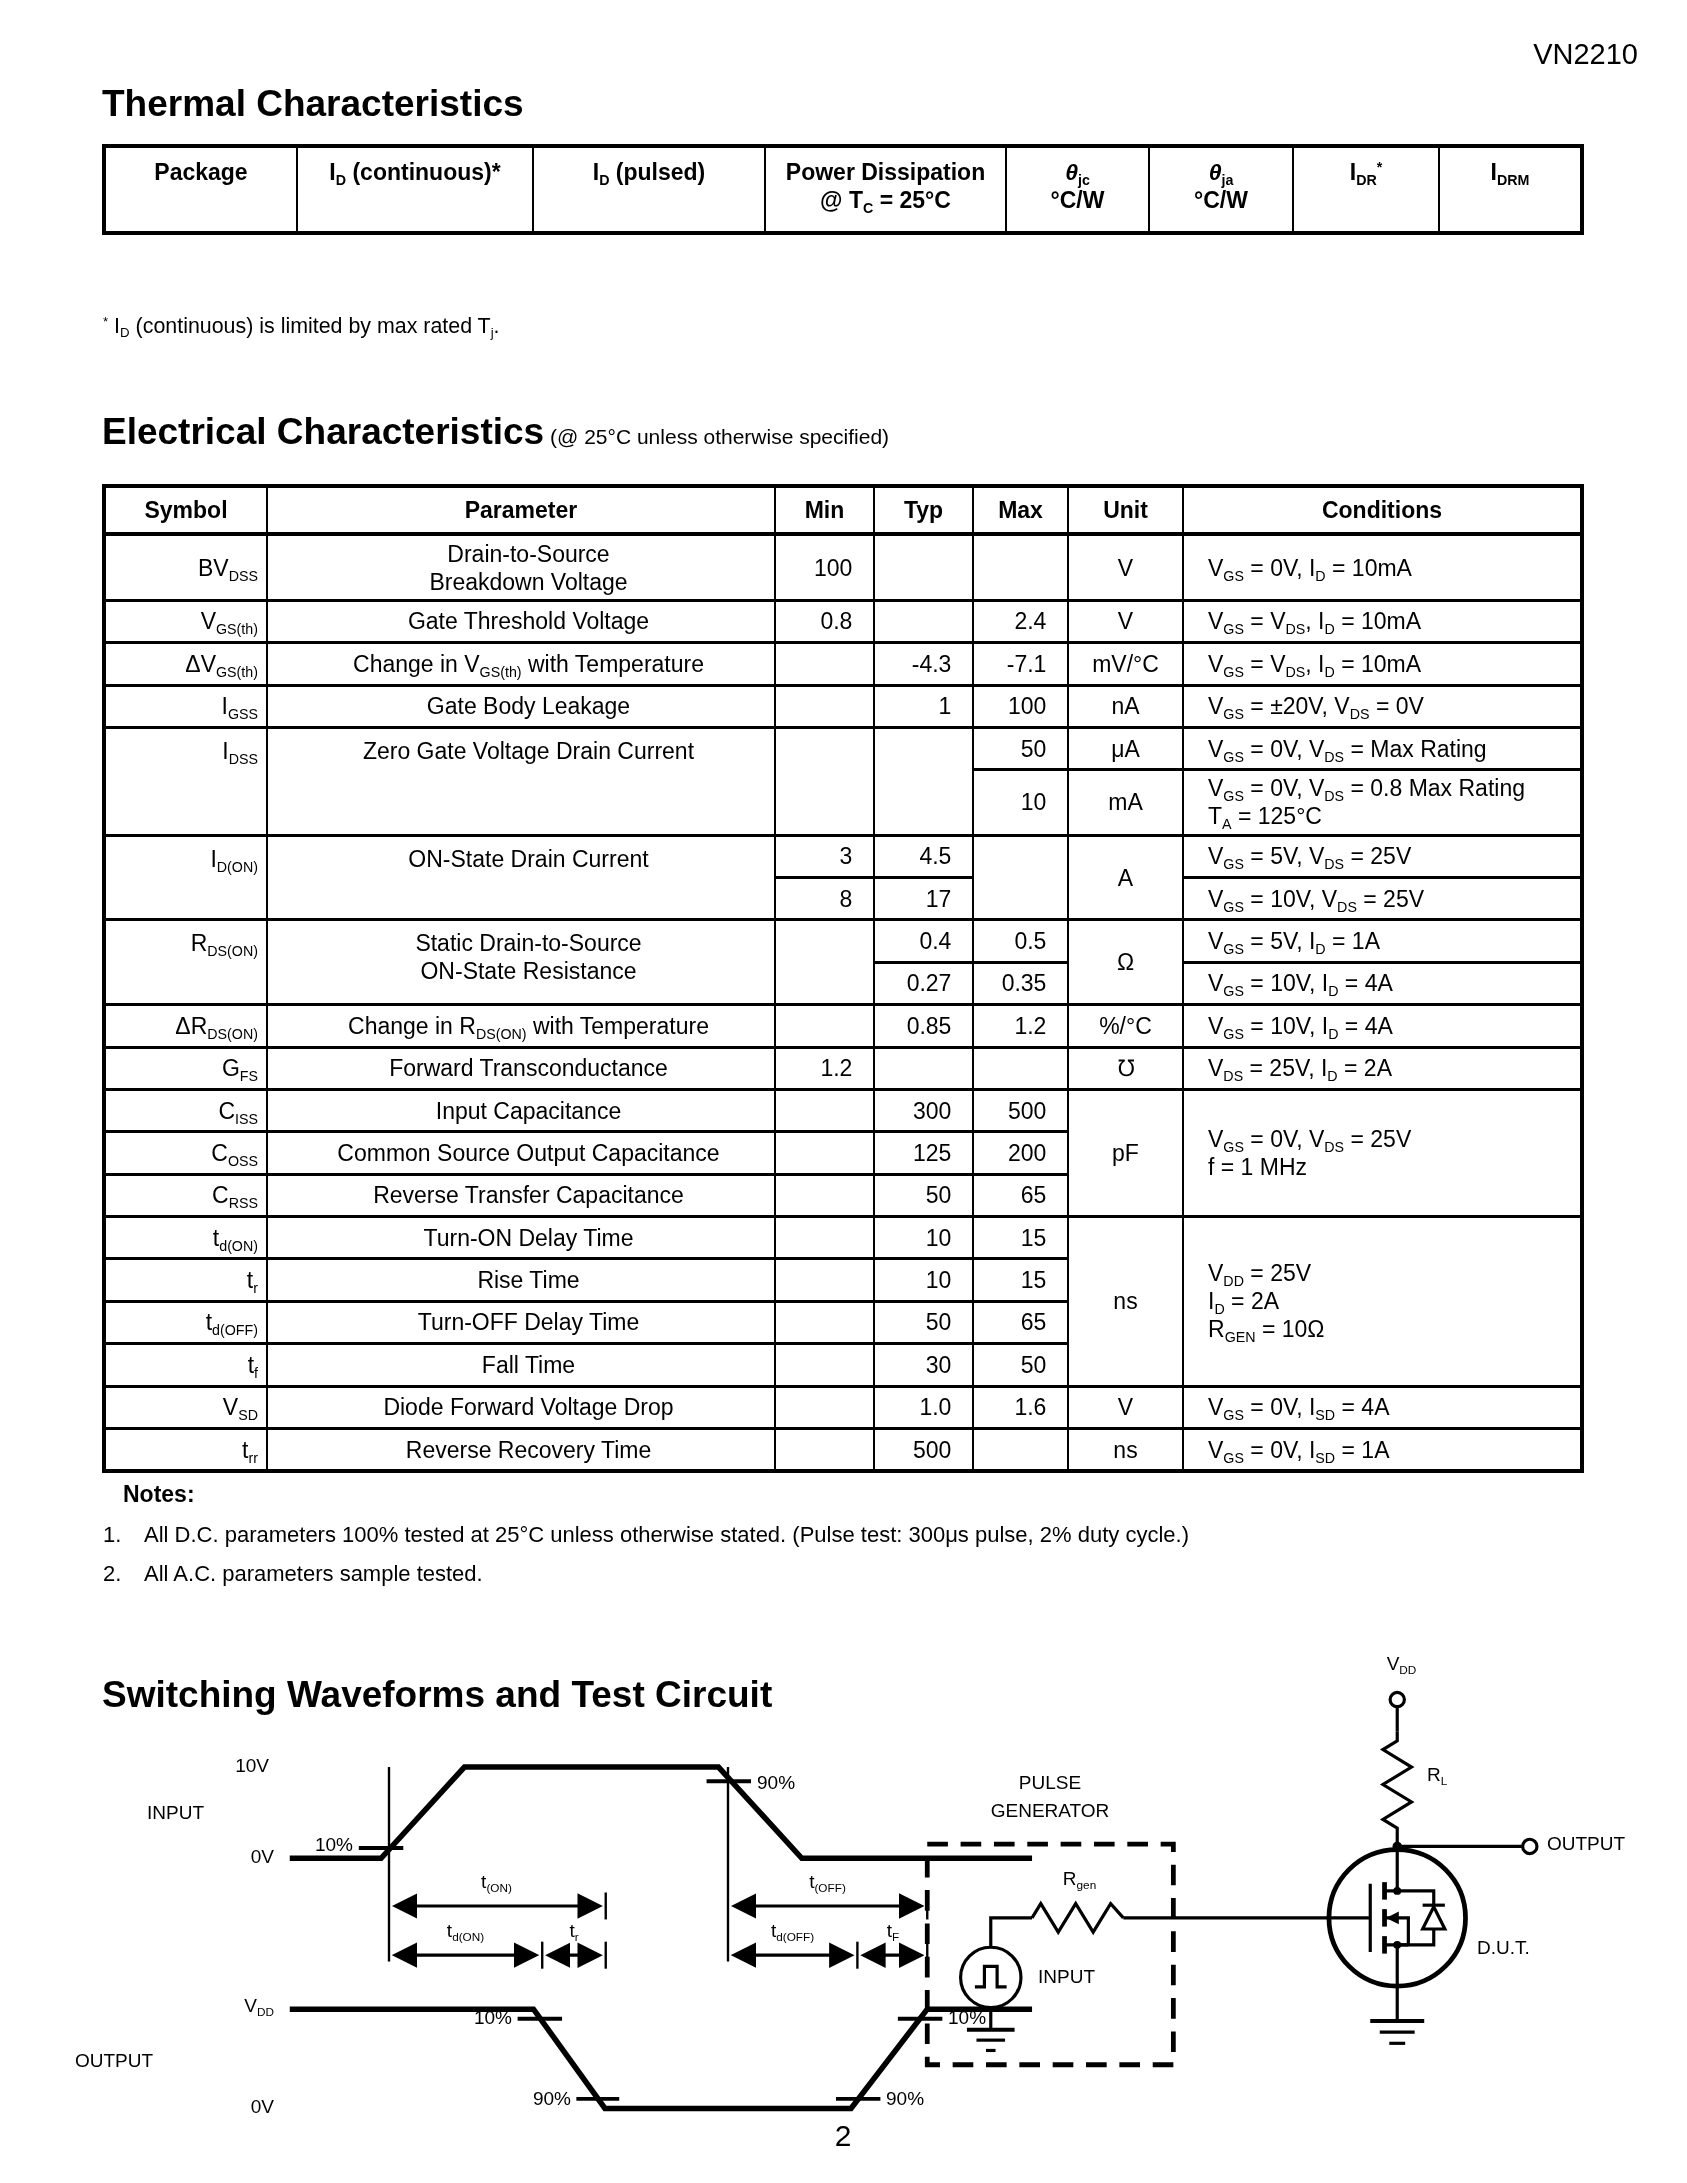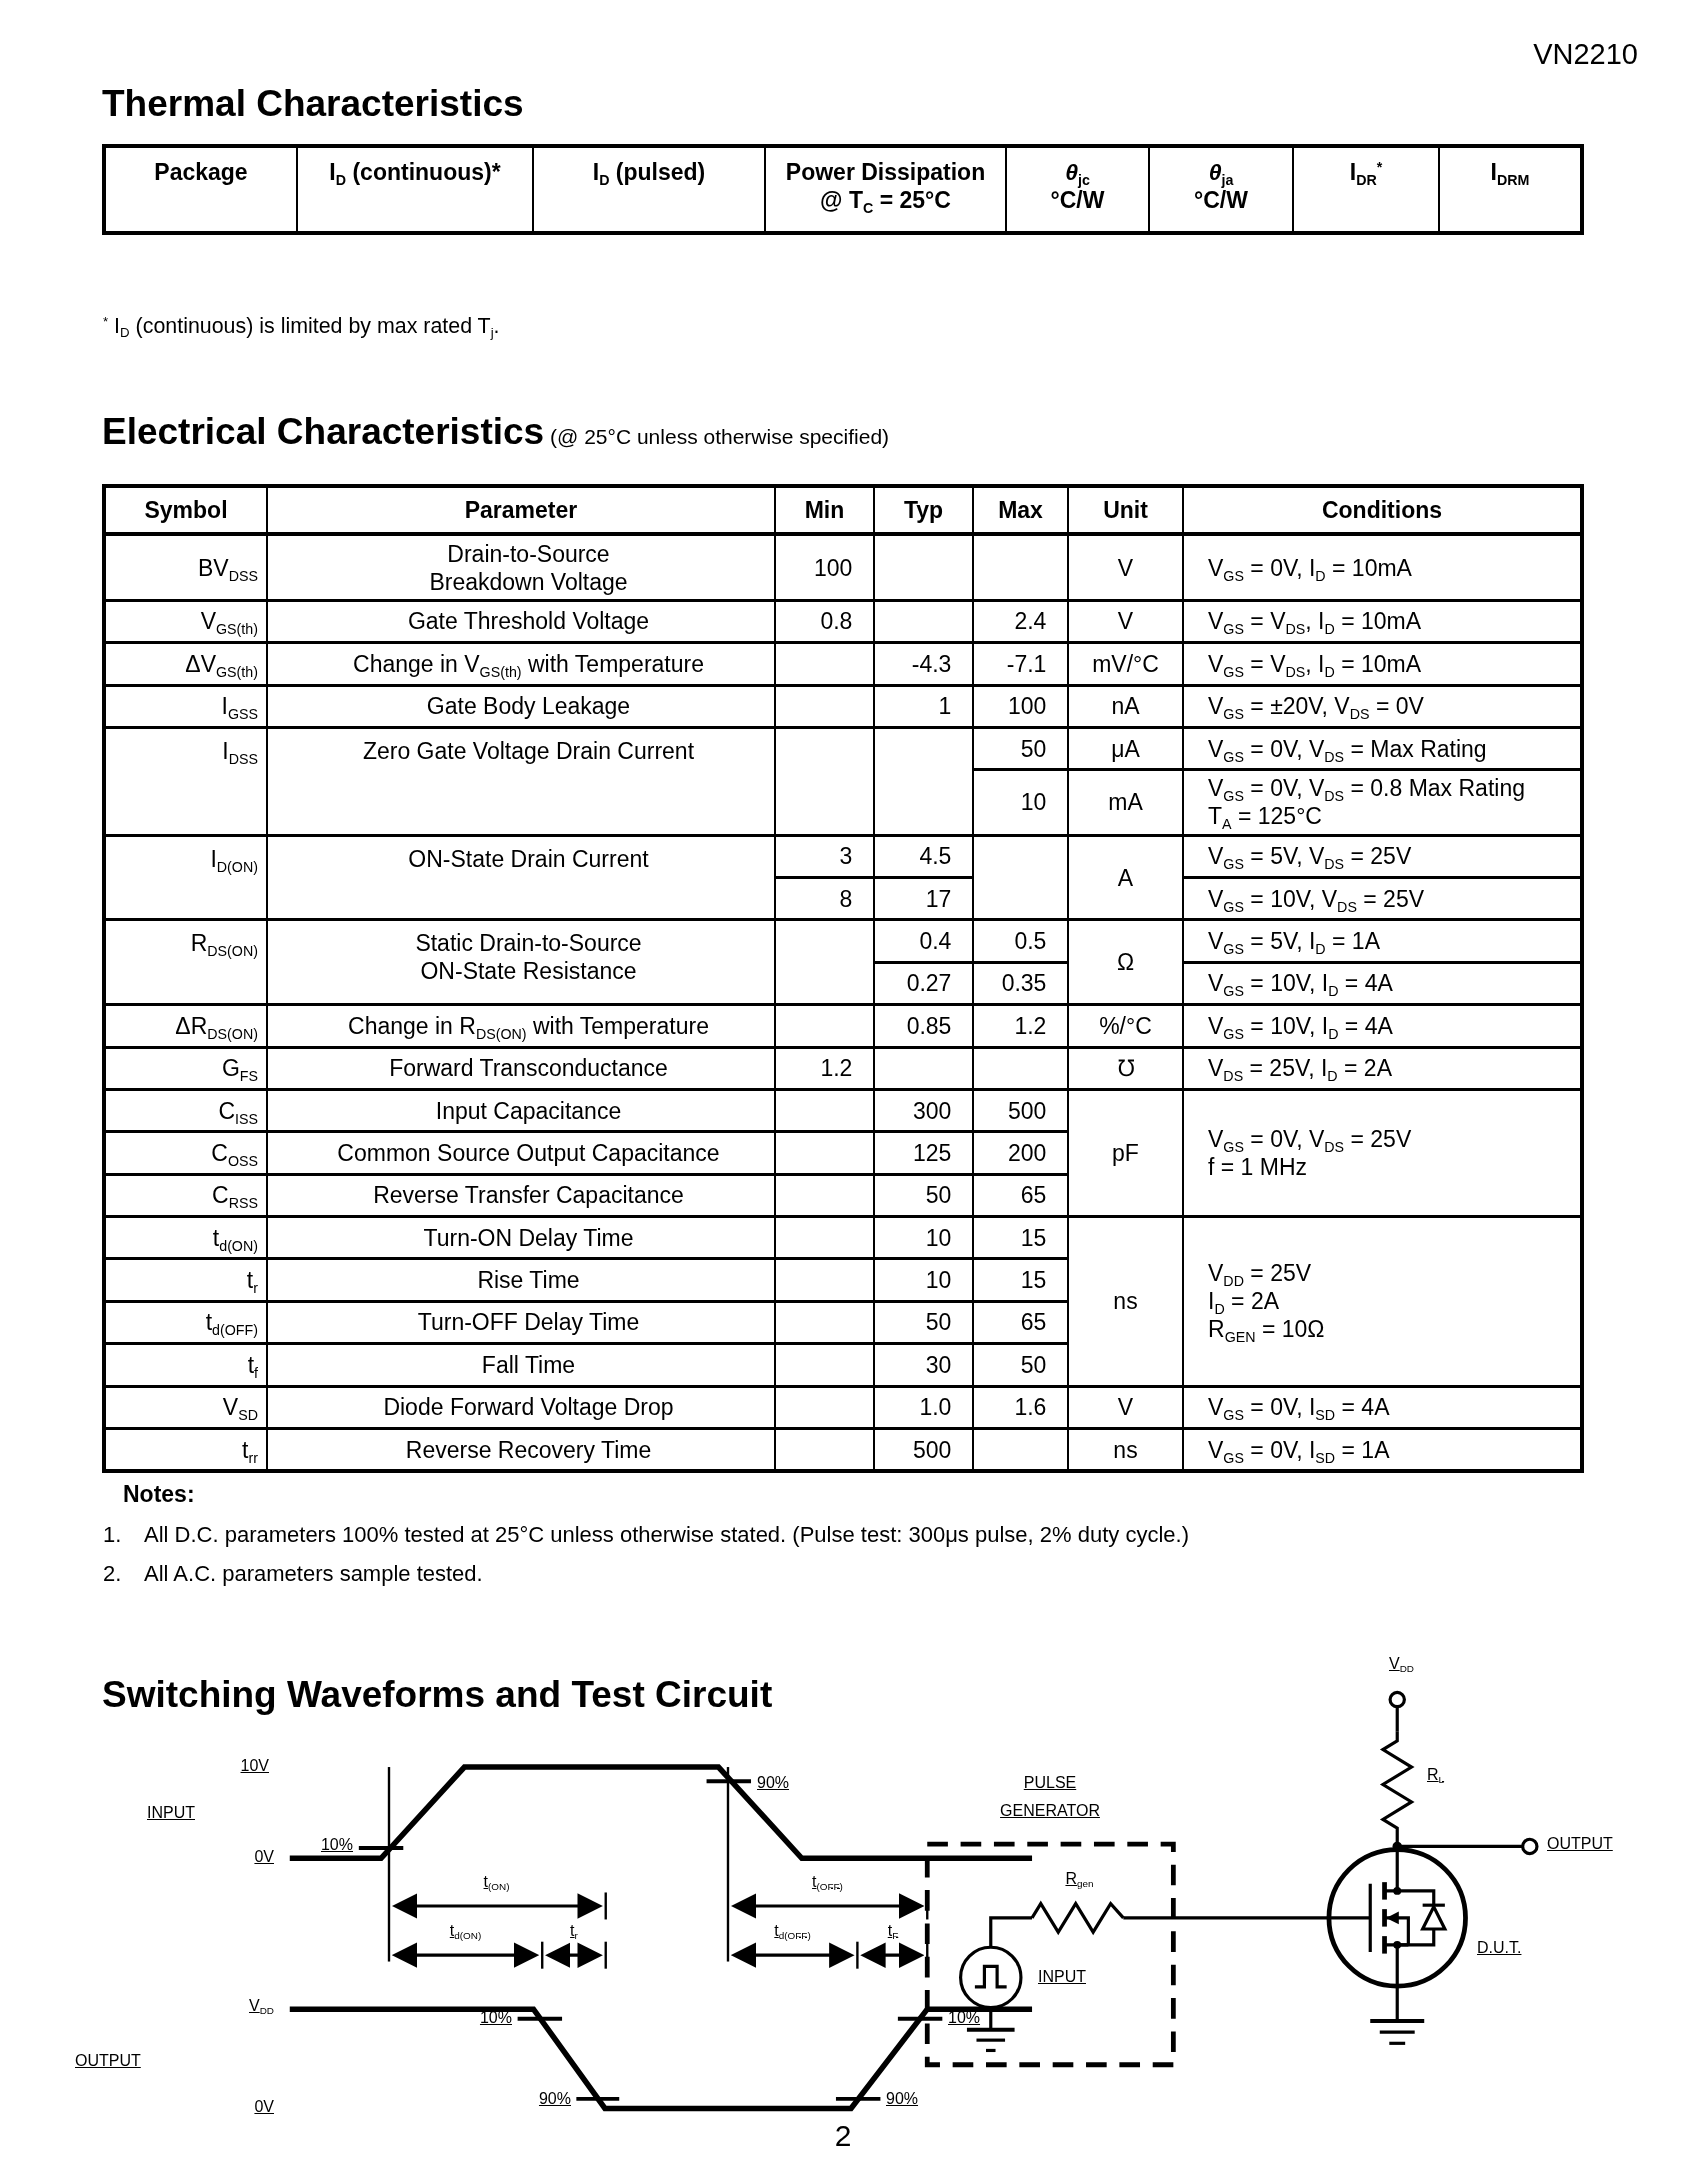--- a/index.html
+++ b/index.html
@@ -40,21 +40,21 @@
   #elec-table td.cond{text-align:left;padding-left:24px;}
   #elec-table td.vt{vertical-align:top;padding-top:8px;}
 
   #notes{top:1481px;left:103px;font-size:22px;}
   #notes .nt{font-weight:bold;font-size:23px;margin-left:20px;}
   #notes .ni{margin-top:13.5px;display:flex;}
   #notes .nn{width:41px;flex:0 0 41px;}
 
   #switch{top:1620px;left:0;width:1687px;height:564px;}
   #switch-title{top:11px;left:102px;margin-top:43px;}
-  .lbl{position:absolute;font-size:16px;line-height:28px;white-space:nowrap;text-decoration:underline;}
+  .lbl{position:absolute;font-size:19px;line-height:28px;white-space:nowrap;}
   .ctr{text-align:center;}
   .rt{text-align:right;}
   #watermark{top:278px;left:149px;font-size:37px;color:#c8c8c8;letter-spacing:0.8px;font-weight:bold;}
   #pagenum{top:499px;left:819px;width:48px;text-align:center;font-size:30px;}
 </style>
 </head>
 <body>
 
 <div class="abs" id="brand">VN2210</div>
 

